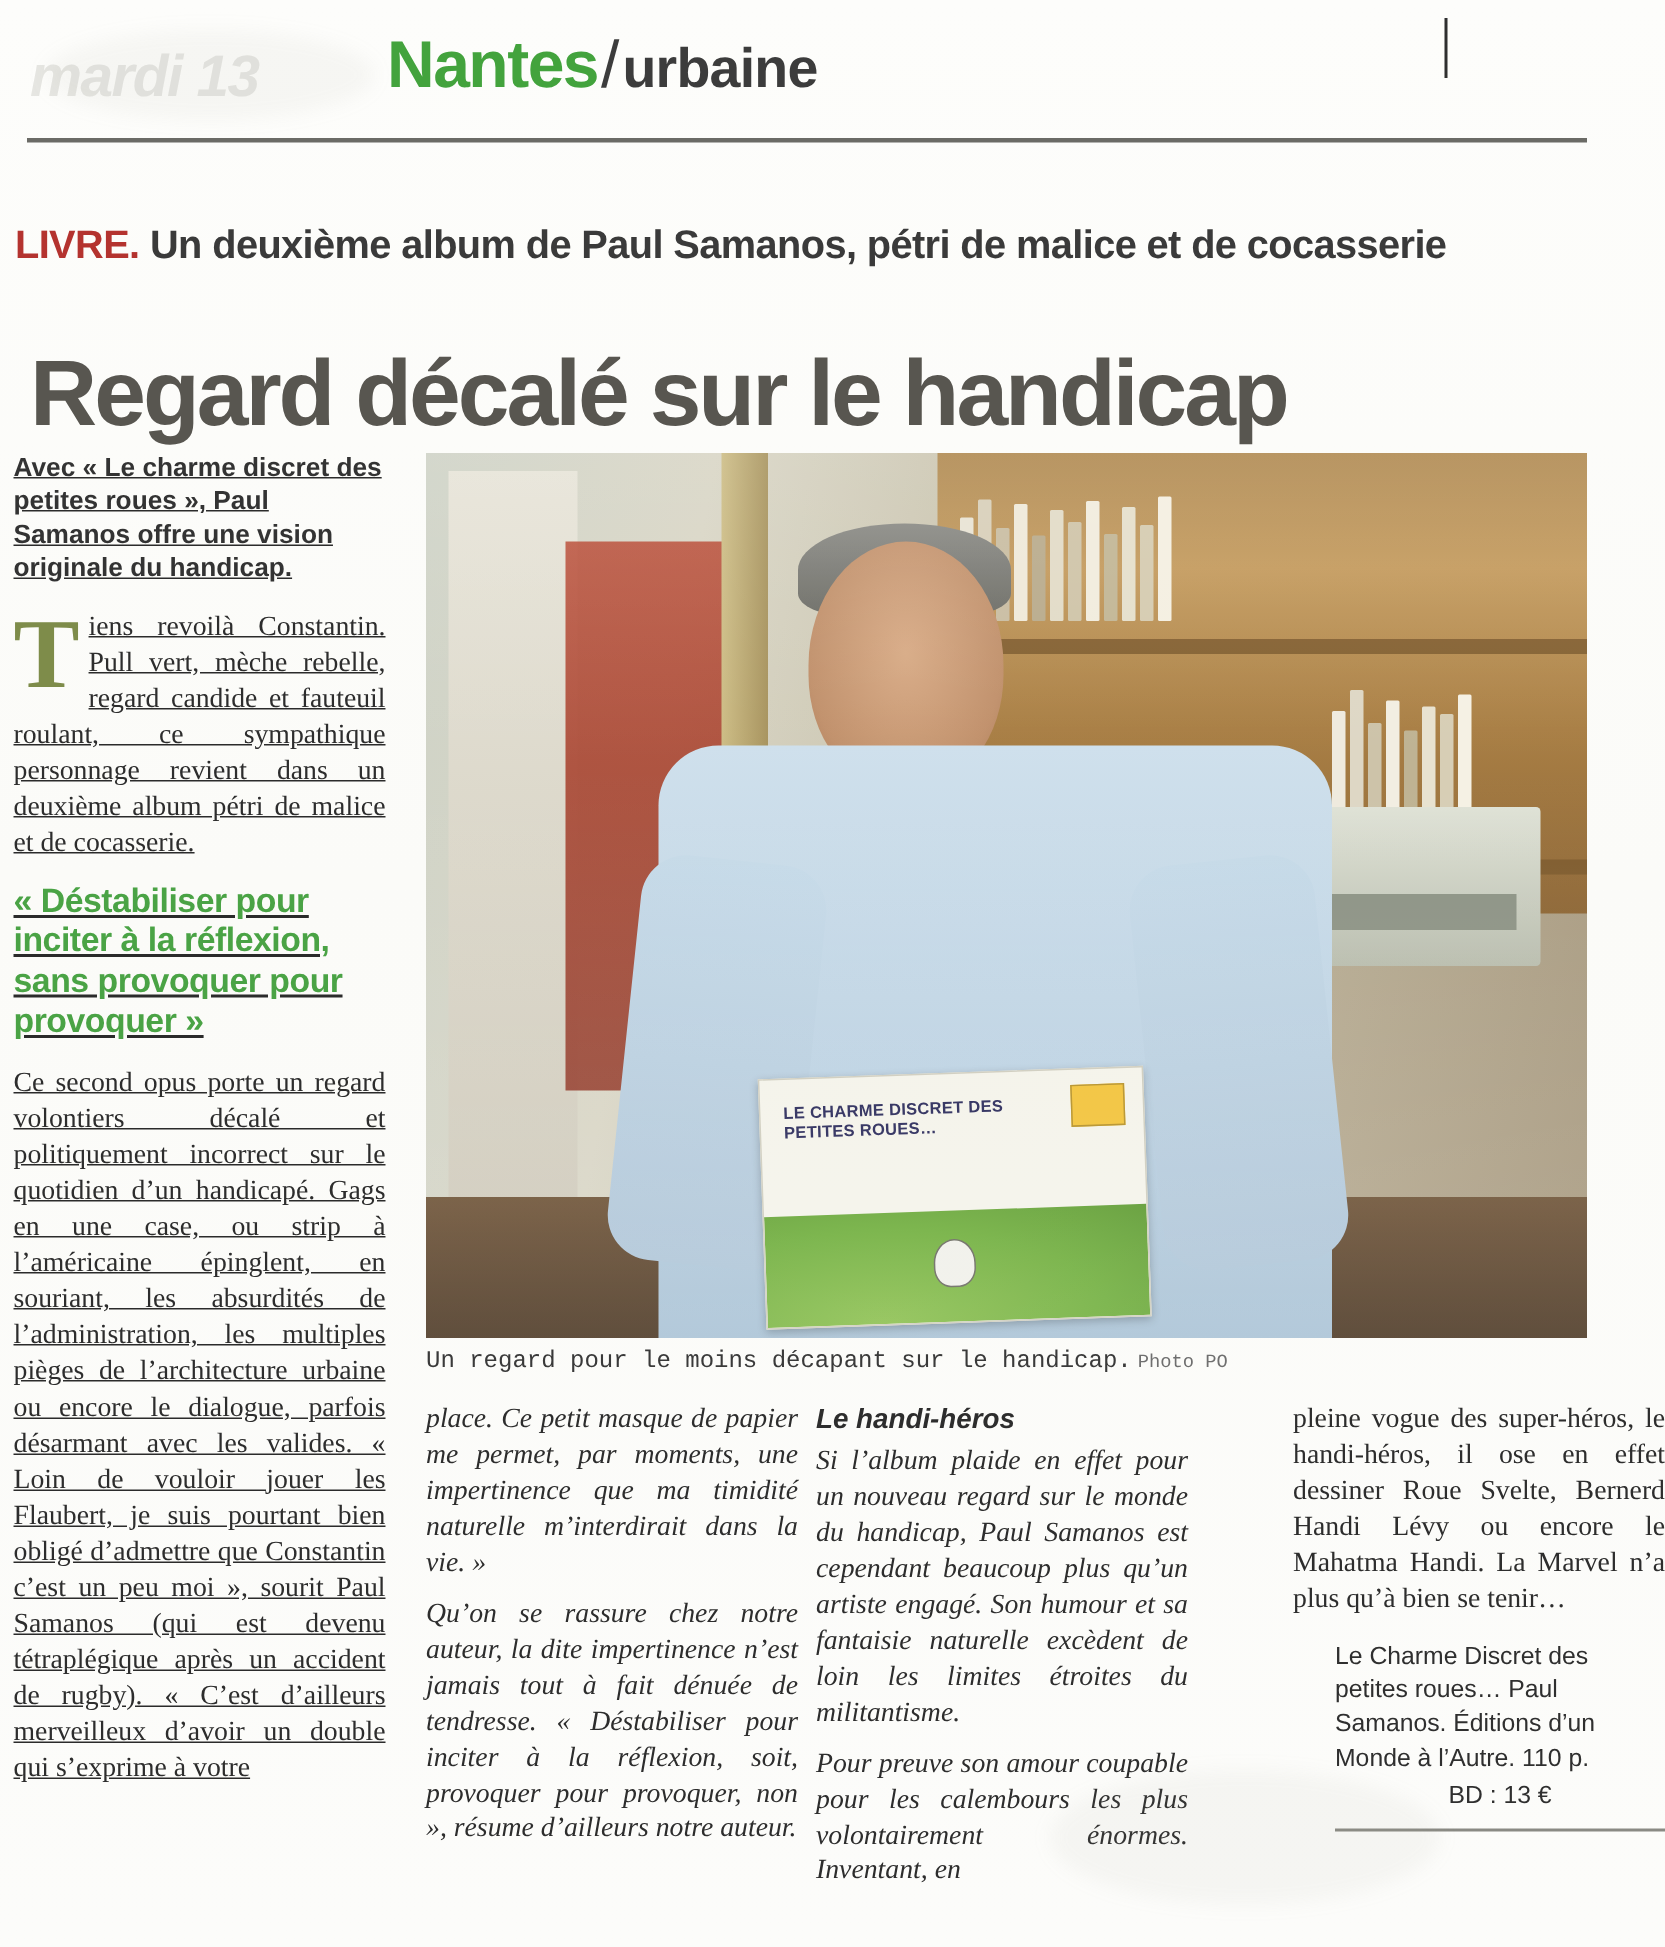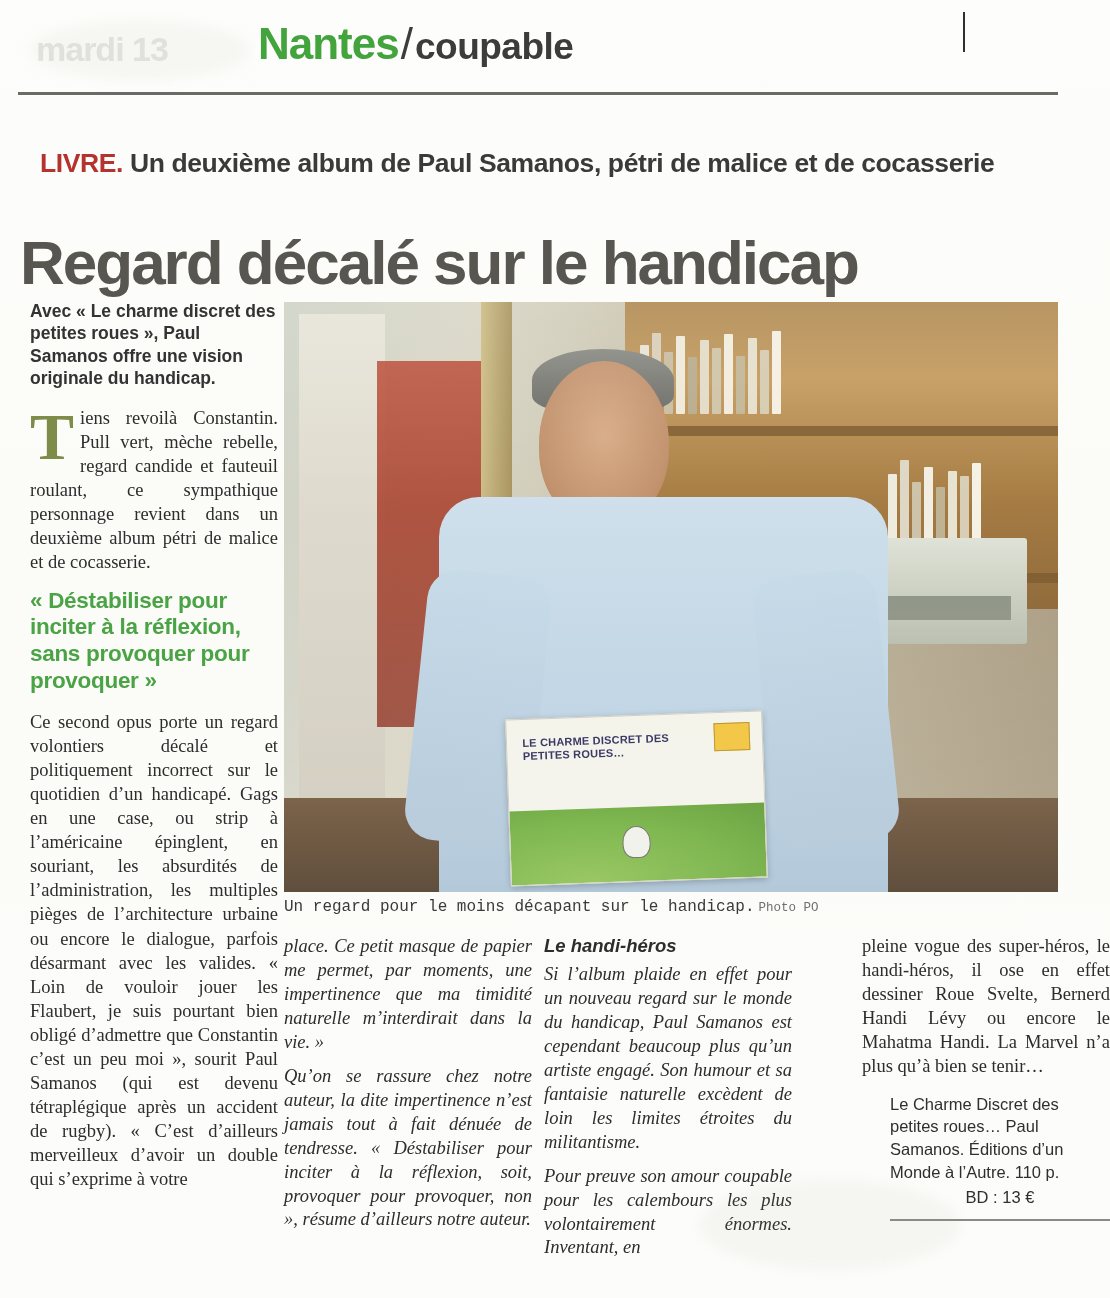--- a/index.html
+++ b/index.html
@@ -27,27 +27,28 @@
   .masthead {
     position: absolute;
     top: 12px;
     left: 0;
     width: 1110px;
     height: 76px;
   }
   .masthead .ghost {
     position: absolute;
     top: 18px;
-    left: 36px;
-    font-family: "Liberation Sans", sans-serif;
-    font-weight: bold;
-    font-size: 34px;
+    left: 20px;
+    font-family: "Liberation Sans", sans-serif;
+    font-weight: bold;
+    font-size: 39px;
     color: #e6e6e2;
     letter-spacing: -1px;
     user-select: none;
+    font-style: italic;
   }
   .masthead .title {
     position: absolute;
     top: 10px;
     left: 258px;
     font-family: "Liberation Sans", sans-serif;
     font-weight: bold;
     font-size: 44px;
     line-height: 1;
     white-space: nowrap;
@@ -80,21 +81,21 @@
     left: 18px;
     width: 1040px;
     height: 3px;
     background: #6b6b66;
   }
 
   
   .kicker {
     position: absolute;
     top: 148px;
-    left: 40px;
+    left: 10px;
     width: 1030px;
     font-family: "Liberation Sans", sans-serif;
     font-size: 26.5px;
     font-weight: bold;
     color: #3a3a3a;
     letter-spacing: -0.4px;
     white-space: nowrap;
   }
   .kicker .tag {
     color: #b4332f;
@@ -110,22 +111,23 @@
     line-height: 1.06;
     color: #585650;
     letter-spacing: -2px;
     white-space: nowrap;
   }
 
   
   .col-left {
     position: absolute;
     top: 300px;
-    left: 30px;
+    left: 9px;
     width: 248px;
+    text-decoration: underline;
   }
   .standfirst {
     font-family: "Liberation Sans", sans-serif;
     font-weight: bold;
     font-size: 17.5px;
     line-height: 1.28;
     color: #333;
     margin: 0 0 16px 0;
   }
   .body-text {
@@ -413,21 +415,21 @@
   }
 </style>
 </head>
 <body>
 
 <div class="page">
 
   <div class="masthead">
     <div class="ghost">mardi 13</div>
     <div class="title">
-      <span class="city">Nantes</span><span class="slash">/</span><span class="section">coupable</span>
+      <span class="city">Nantes</span><span class="slash">/</span><span class="section">urbaine</span>
     </div>
     <div class="tick"></div>
   </div>
   <div class="rule-top"></div>
 
   <div class="kicker">
     <span class="tag">LIVRE.</span>
     <span>Un deuxième album de Paul Samanos, pétri de malice et de cocasserie</span>
   </div>
   <h1 class="headline">Regard décalé sur le handicap</h1>

